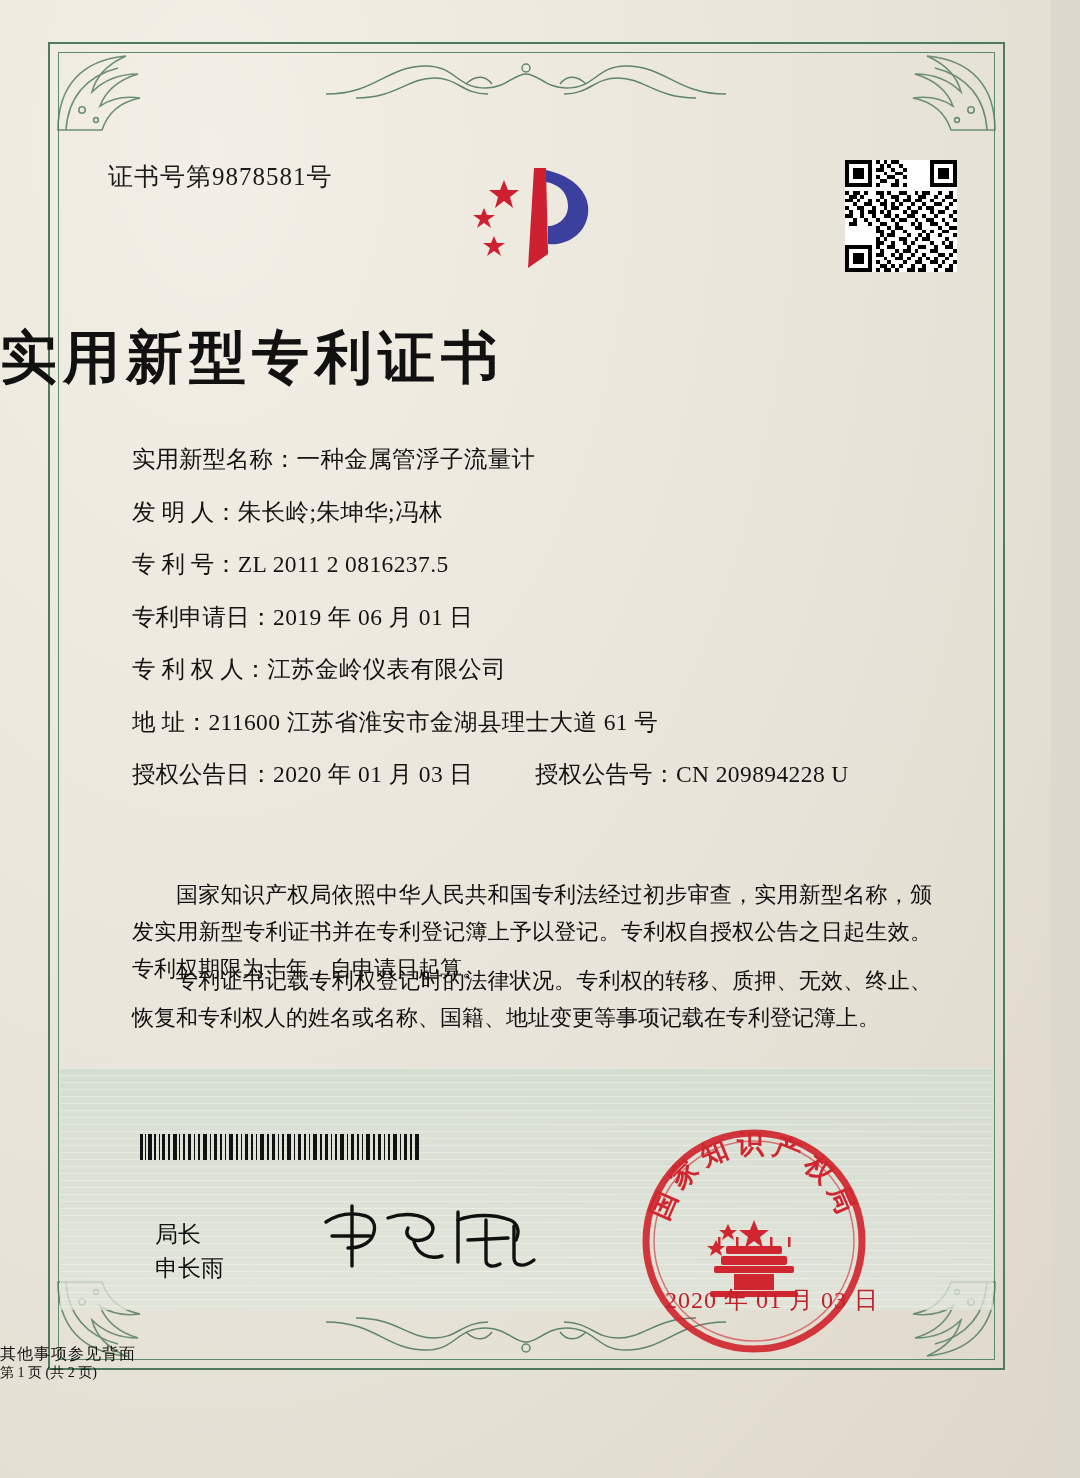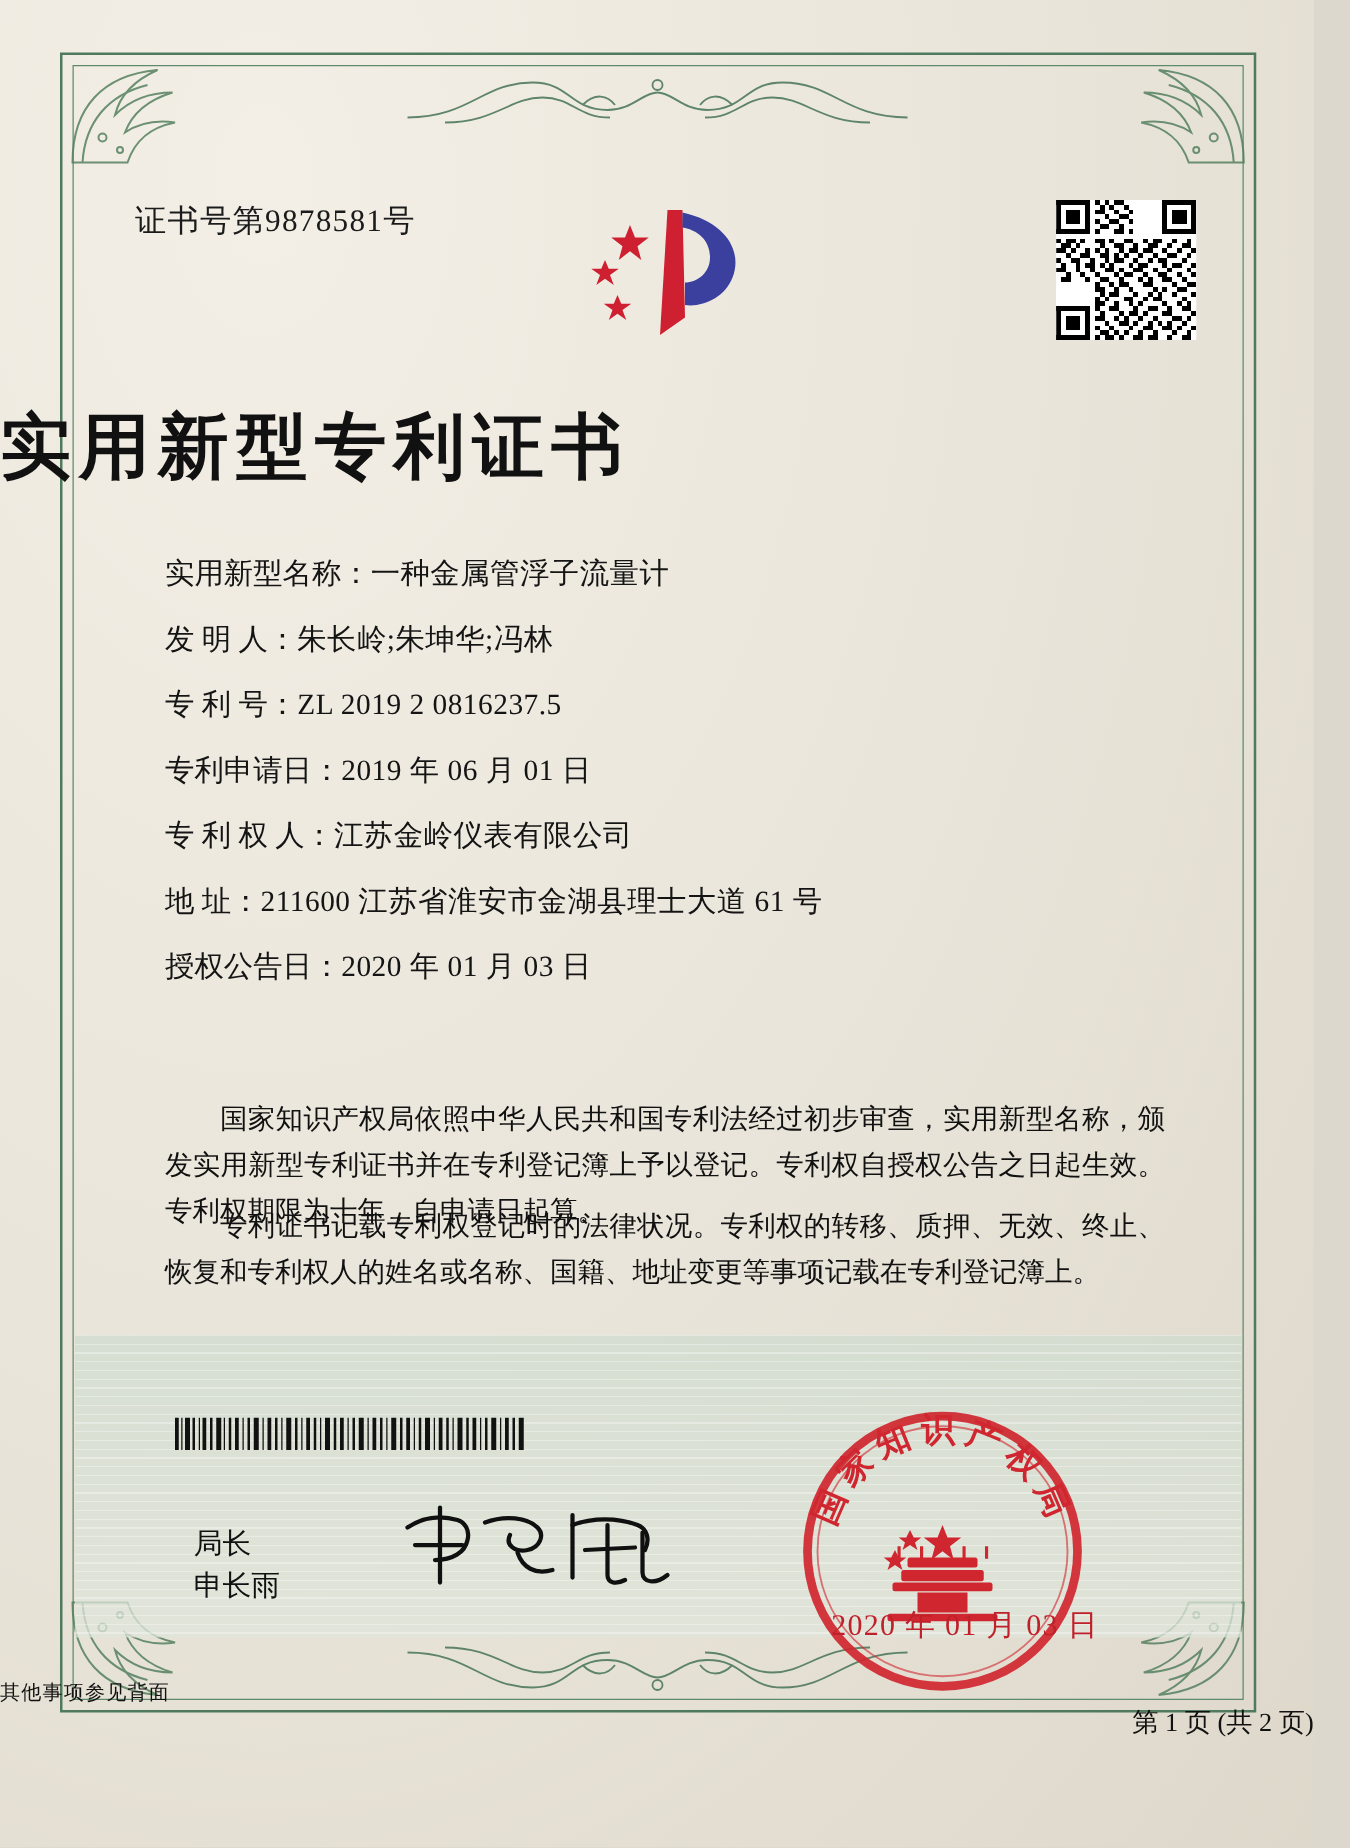--- a/index.html
+++ b/index.html
@@ -111,22 +111,22 @@
     position:absolute;left:318px;top:1196px;width:230px;height:80px;color:#101010;
   }
   .seal{
     position:absolute;right:182px;top:1126px;width:230px;height:230px;
   }
   .seal-date{
     position:absolute;right:172px;top:1284px;
     font-size:24px;color:#c0202a;letter-spacing:1px;
   }
   .page-no{
-    position:absolute;left:0;right:0;top:1364px;text-align:right;
-    font-size:21px;color:#111;
+    position:absolute;left:0;right:0;top:1364px;text-align:left;
+    font-size:14px;color:#111;
   }
   .footnote{
     position:absolute;left:0;right:0;top:1344px;text-align:left;
     font-size:16px;color:#111;letter-spacing:1px;
   }
 </style>
 </head>
 <body>
 
 <div class="page">
@@ -405,33 +405,36 @@
   <div class="title">实用新型专利证书</div>
 
   <div class="fields">
     <div class="field">
       <span class="lbl">实用新型名称：</span><span class="val">一种金属管浮子流量计</span>
     </div>
     <div class="field">
       <span class="lbl">发  明  人：</span><span class="val">朱长岭;朱坤华;冯林</span>
     </div>
     <div class="field">
-      <span class="lbl">专  利  号：</span><span class="val">ZL 2019 2 0816237.5</span>
+      <span class="lbl">专  利  号：</span><span class="val">ZL 2011 2 0816237.5</span>
     </div>
     <div class="field">
       <span class="lbl">专利申请日：</span><span class="val">2019 年 06 月 01 日</span>
     </div>
     <div class="field">
       <span class="lbl">专 利 权 人：</span><span class="val">江苏金岭仪表有限公司</span>
     </div>
     <div class="field">
       <span class="lbl">地      址：</span><span class="val">211600 江苏省淮安市金湖县理士大道 61 号</span>
     </div>
     <div class="field inline2">
       <span class="lbl">授权公告日：</span><span class="val">2020 年 01 月 03 日</span>
+      <span class="second">
+        <span class="lbl">授权公告号：</span><span class="val">CN 209894228 U</span>
+      </span>
     </div>
   </div>
 
   <div class="para p1">国家知识产权局依照中华人民共和国专利法经过初步审查，实用新型名称，颁发实用新型专利证书并在专利登记簿上予以登记。专利权自授权公告之日起生效。专利权期限为十年，自申请日起算。</div>
   <div class="para p2">专利证书记载专利权登记时的法律状况。专利权的转移、质押、无效、终止、恢复和专利权人的姓名或名称、国籍、地址变更等事项记载在专利登记簿上。</div>
 
   <div class="band"></div>
   <div class="band-lines"></div>
 
   <div class="barcode">

